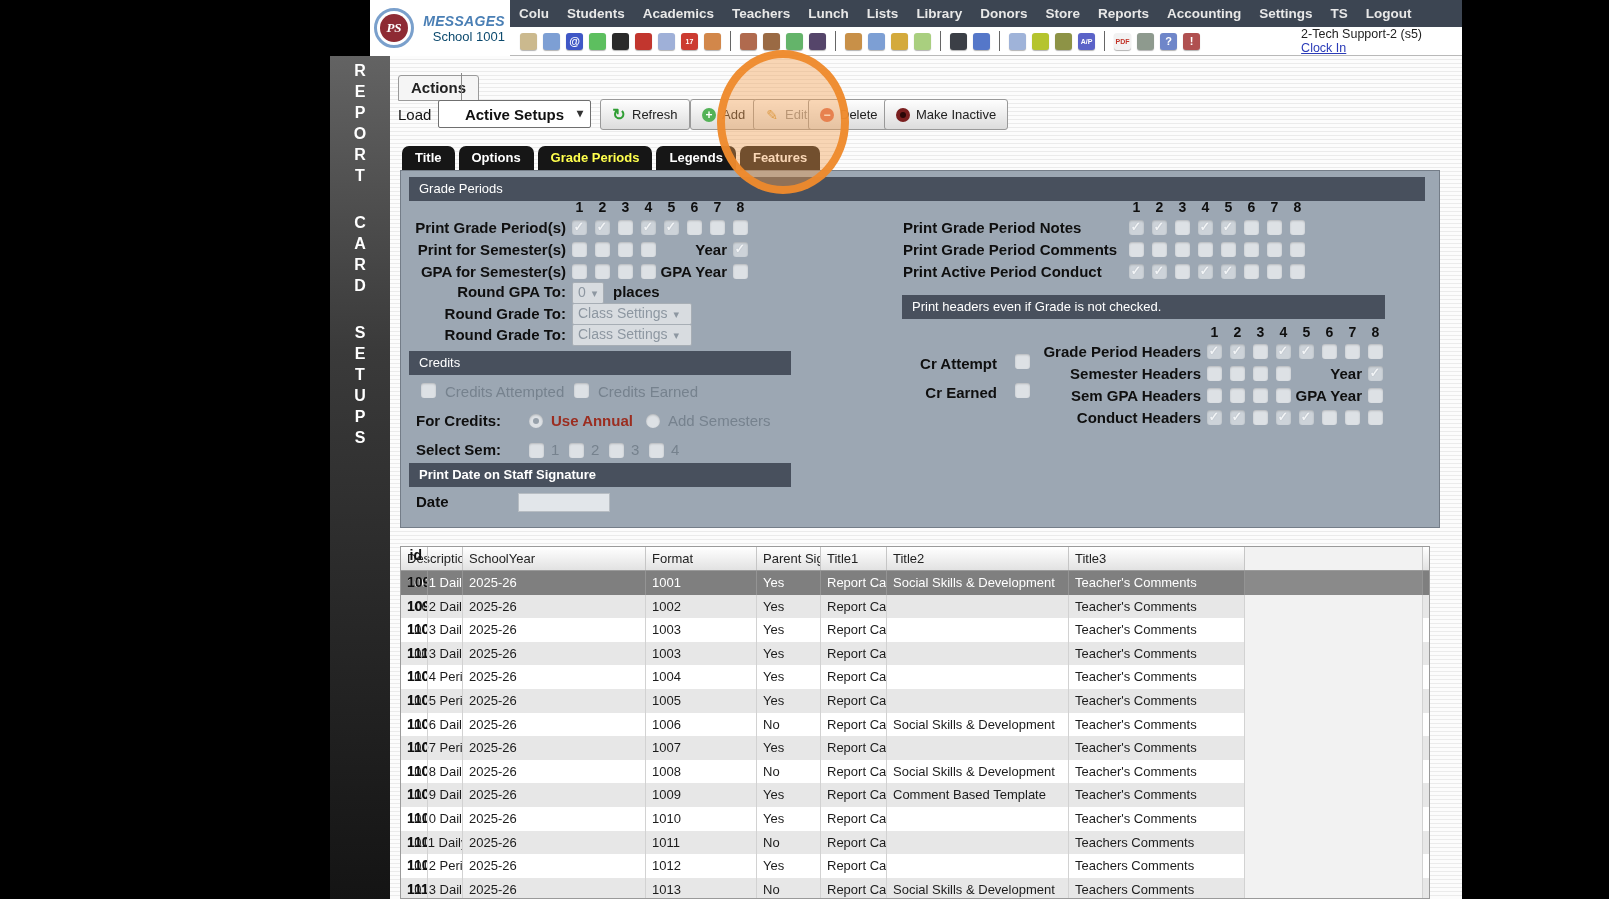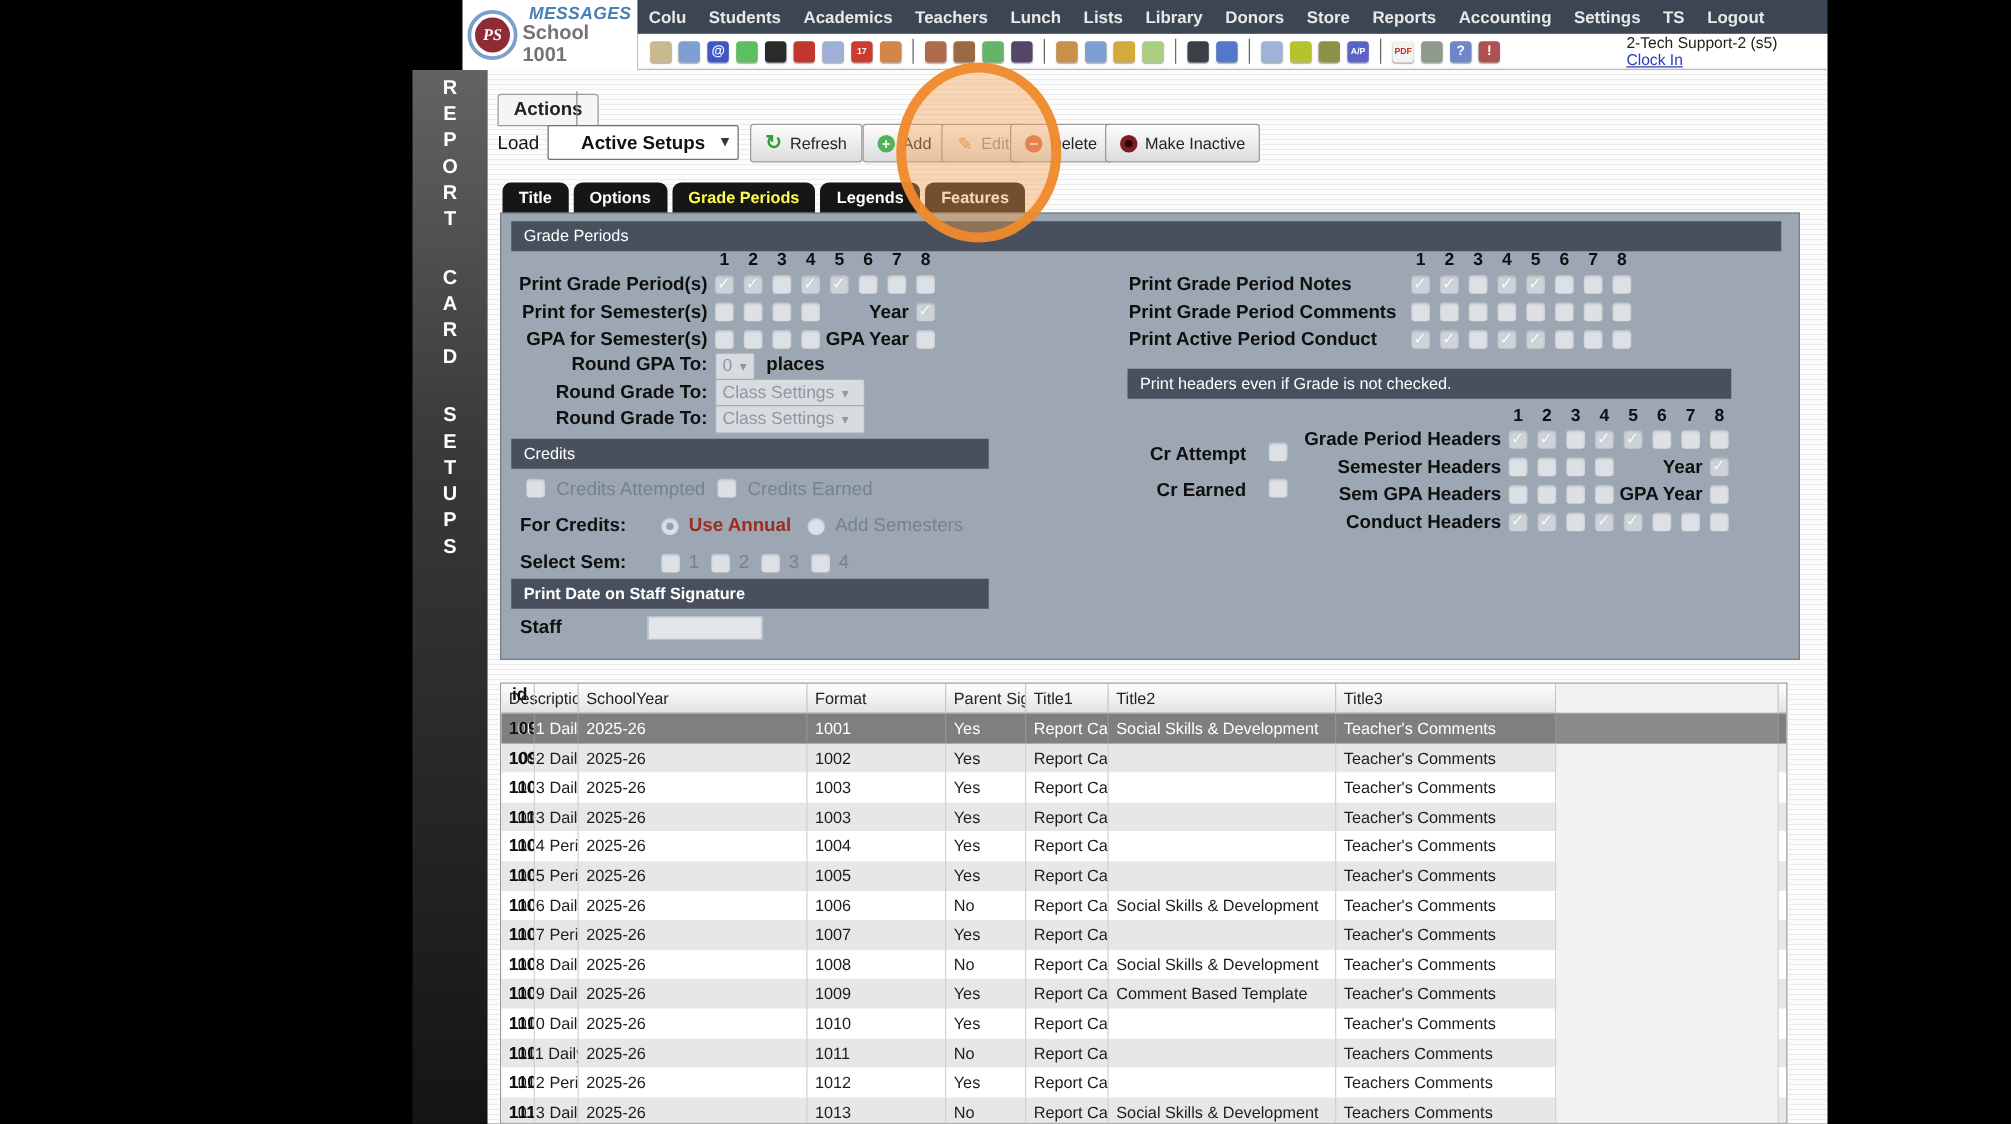--- a/index.html
+++ b/index.html
@@ -6,21 +6,21 @@
   body{width:1609px;height:899px;background:#000;font-family:"Liberation Sans",sans-serif;overflow:hidden;position:relative;}
   .window{position:absolute;left:330px;top:0;width:1132px;height:899px;background:#000;}
 
   
   .win-head{position:absolute;left:0;top:0;width:100%;height:56px;background:#000;}
   .logo{position:absolute;left:40px;top:0;width:140px;height:56px;background:#fff;display:flex;align-items:center;gap:4px;padding-left:4px;box-sizing:border-box;z-index:5;}
   .logo-ring{width:40px;height:40px;border-radius:50%;border:3px solid #7aa0cc;background:#fff;position:relative;flex:none;box-sizing:border-box;}
   .logo-core{position:absolute;left:3px;top:3px;width:28px;height:28px;border-radius:50%;background:#8e2b34;color:#fff;font-style:italic;font-weight:bold;font-family:"Liberation Serif",serif;font-size:13px;display:flex;align-items:center;justify-content:center;}
   .logo-texts{display:flex;flex-direction:column;align-items:flex-end;flex:1;padding-right:5px;}
   .logo-title{color:#4a7fb5;font-weight:bold;font-style:italic;font-size:14px;letter-spacing:.3px;}
-  .logo-sub{color:#737373;font-weight:bold;font-size:16px;}
+  .logo-sub{color:#0c4a6e;font-weight:normal;font-size:13px;}
   .navbar{position:absolute;left:180px;top:0;right:0;height:27px;background:#3c4552;display:flex;align-items:center;z-index:4;}
   .nav-item{color:#e8e8e8;font-weight:bold;font-size:13.5px;padding:0 9px;line-height:27px;white-space:nowrap;cursor:pointer;}
   .toolbar{position:absolute;left:180px;top:27px;right:0;height:29px;background:#fff;border-bottom:1px solid #b9b9b9;display:flex;align-items:center;gap:6px;padding-left:10px;box-sizing:border-box;z-index:4;}
   .tb-icon{width:17px;height:17px;border-radius:3px;display:flex;align-items:center;justify-content:center;color:#fff;font-weight:bold;flex:none;box-shadow:0 1px 1px rgba(0,0,0,.3);cursor:pointer;}
   .tb-sep{width:1px;height:20px;background:#666;margin:0 3px;flex:none;}
   .user-block{margin-left:auto;margin-right:40px;text-align:left;line-height:14px;}
   .user-name{font-size:12.5px;color:#222;}
   .clock-link{font-size:12.5px;color:#2a3bb8;text-decoration:underline;cursor:pointer;}
 
   
@@ -223,21 +223,21 @@
 
       <div class="plabel" style="left:15px;top:241px;">For Credits:</div>
       <div class="radio on" style="left:128px;top:243px;"></div>
       <div class="plabel red" style="left:150px;top:241px;">Use Annual</div>
       <div class="radio" style="left:245px;top:243px;"></div>
       <div class="plabel gray" style="left:267px;top:241px;">Add Semesters</div>
 
       <div class="plabel" style="left:15px;top:270px;">Select Sem:</div>
 
       <div class="pbar bold" style="left:8px;top:292px;width:382px;">Print Date on Staff Signature</div>
-      <div class="plabel" style="left:15px;top:322px;">Staff</div>
+      <div class="plabel" style="left:15px;top:322px;">Date</div>
       <div class="date-input"></div>
 
       <div class="pbar" style="left:501px;top:124px;width:483px;">Print headers even if Grade is not checked.</div>
       <div class="plabel right" style="left:516px;top:184px;width:80px;text-align:right;">Cr Attempt</div>
       <div class="cb" style="left:614px;top:183px;"></div>
       <div class="plabel right" style="left:516px;top:213px;width:80px;">Cr Earned</div>
       <div class="cb" style="left:614px;top:212px;"></div>
     <div class="num" style="left: 171px; top: 28px;">1</div>
         <div class="num" style="left: 194px; top: 28px;">2</div>
         <div class="num" style="left: 217px; top: 28px;">3</div>

